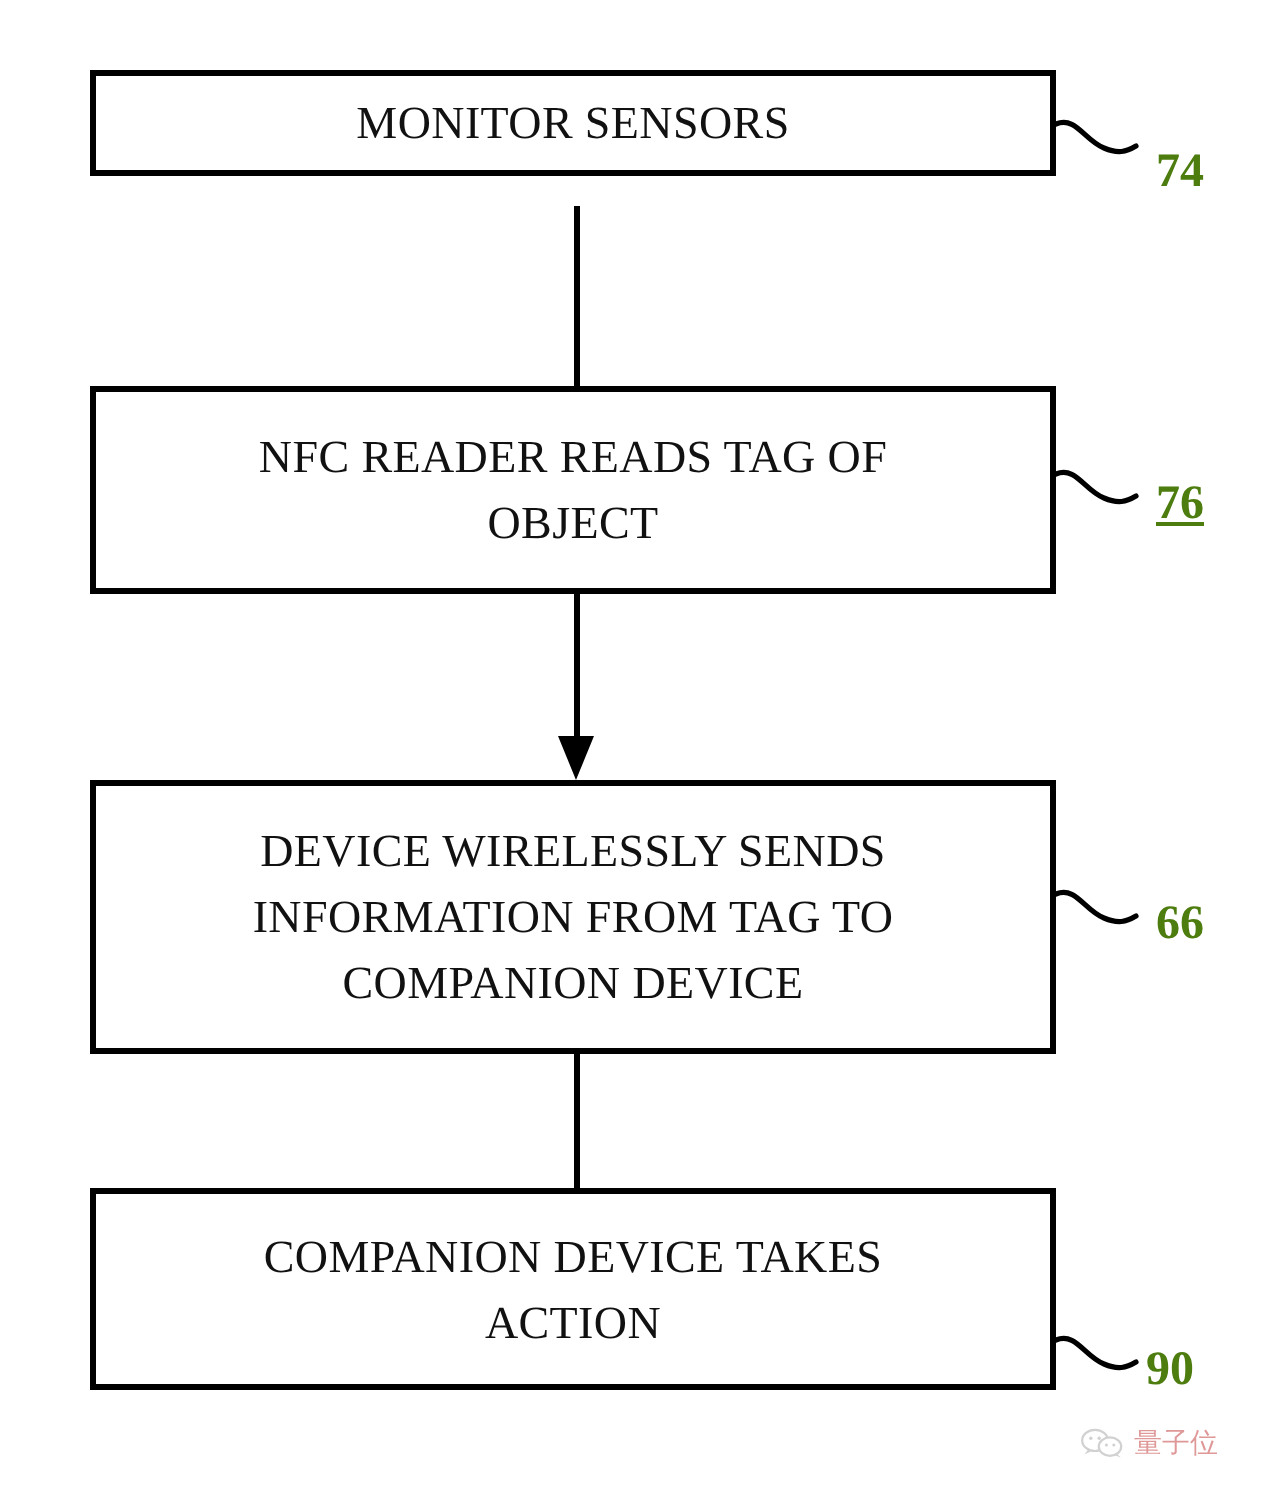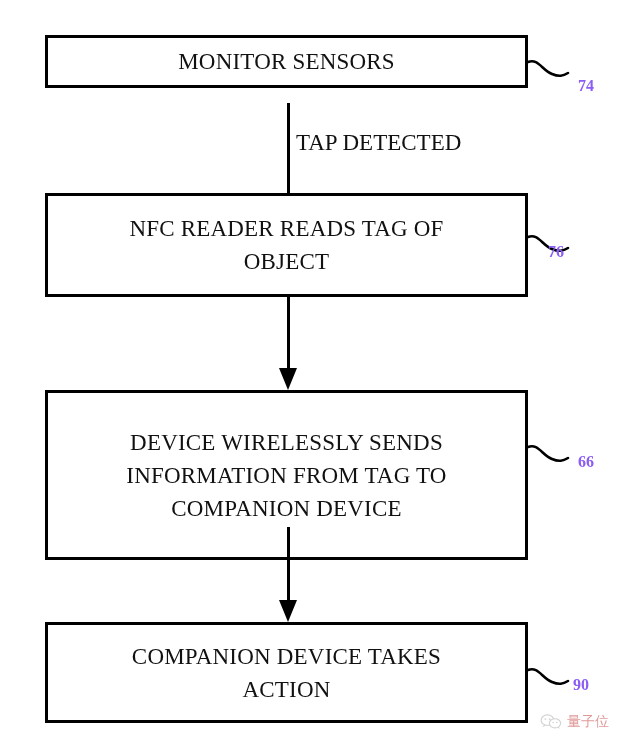--- a/index.html
+++ b/index.html
@@ -33,22 +33,22 @@
     font-size: 23px;
     line-height: 33px;
     letter-spacing: 0.2px;
     color: #111111;
     white-space: pre-line;
     padding: 0 14px;
   }
 
   #box-74 { top: 35px;  height: 53px;  }
   #box-76 { top: 193px; height: 104px; }
-  #box-78 { top: 390px; height: 170px; }
-  #box-80 { top: 622px; height: 101px; }
+  #box-78 { top: 390px; height: 137px; }
+  #box-80 { top: 594px; height: 101px; }
 
   
   .connector {
     position: absolute;
     left: 287px;
     width: 3px;
     background: #000000;
   }
   #conn-74-76 { top: 103px; height: 90px; }
   #conn-76-78 { top: 297px; height: 75px; }
@@ -84,32 +84,32 @@
     overflow: visible;
   }
   .leader path {
     fill: none;
     stroke: #000000;
     stroke-width: 2.6;
     stroke-linecap: round;
   }
   .ref-num {
     position: absolute;
-    font-size: 16px;
+    font-size: 24px;
     line-height: 24px;
     font-weight: bold;
-    color: #8b5cf6;
+    color: #4d7c0f;
     white-space: nowrap;
   }
 
   #leader-74 { left: 528px; top: 56px; }
   #ref-74    { left: 578px; top: 74px; }
 
   #leader-76 { left: 528px; top: 231px; }
-  #ref-76    { left: 548px; top: 240px; }
+  #ref-76    { left: 578px; top: 240px; text-decoration: underline; }
 
   #leader-78 { left: 528px; top: 441px; }
   #ref-78    { left: 578px; top: 450px; }
 
   #leader-80 { left: 528px; top: 664px; }
   #ref-80    { left: 573px; top: 673px; }
 
   
   #watermark {
     position: absolute;
@@ -135,21 +135,20 @@
 
   <div class="box" id="box-74">
     <span class="box-text">MONITOR SENSORS</span>
   </div>
   <svg class="leader" id="leader-74" viewBox="0 0 48 34">
     <path d="M0 6 C 10 2, 14 14, 24 18 C 31 21, 35 20, 40 17"></path>
   </svg>
   <span class="ref-num" id="ref-74">74</span>
 
   <div class="connector" id="conn-74-76"></div>
-  <span class="edge-label" id="label-tap">TAP DETECTED</span>
 
   <div class="box" id="box-76">
     <span class="box-text">NFC READER READS TAG OF
 OBJECT</span>
   </div>
   <svg class="leader" id="leader-76" viewBox="0 0 48 34">
     <path d="M0 6 C 10 2, 14 14, 24 18 C 31 21, 35 20, 40 17"></path>
   </svg>
   <span class="ref-num" id="ref-76">76</span>
 

